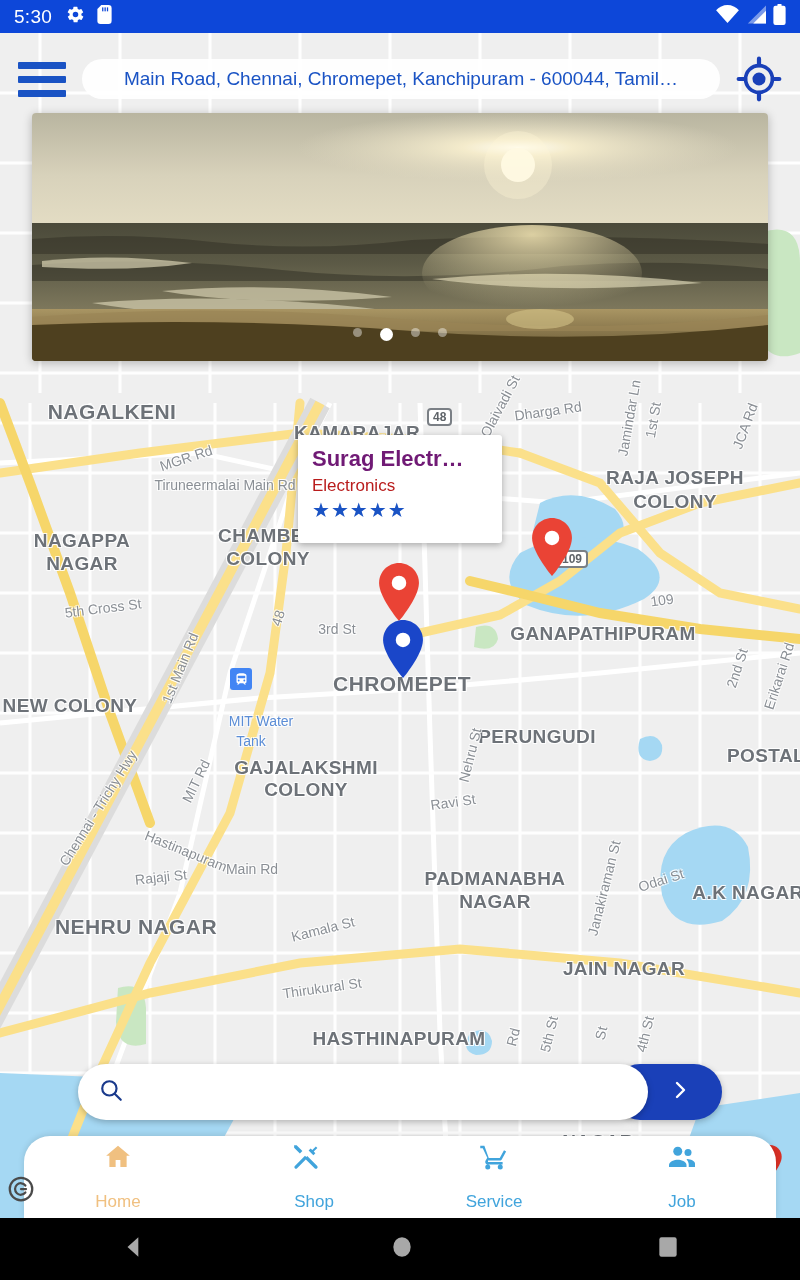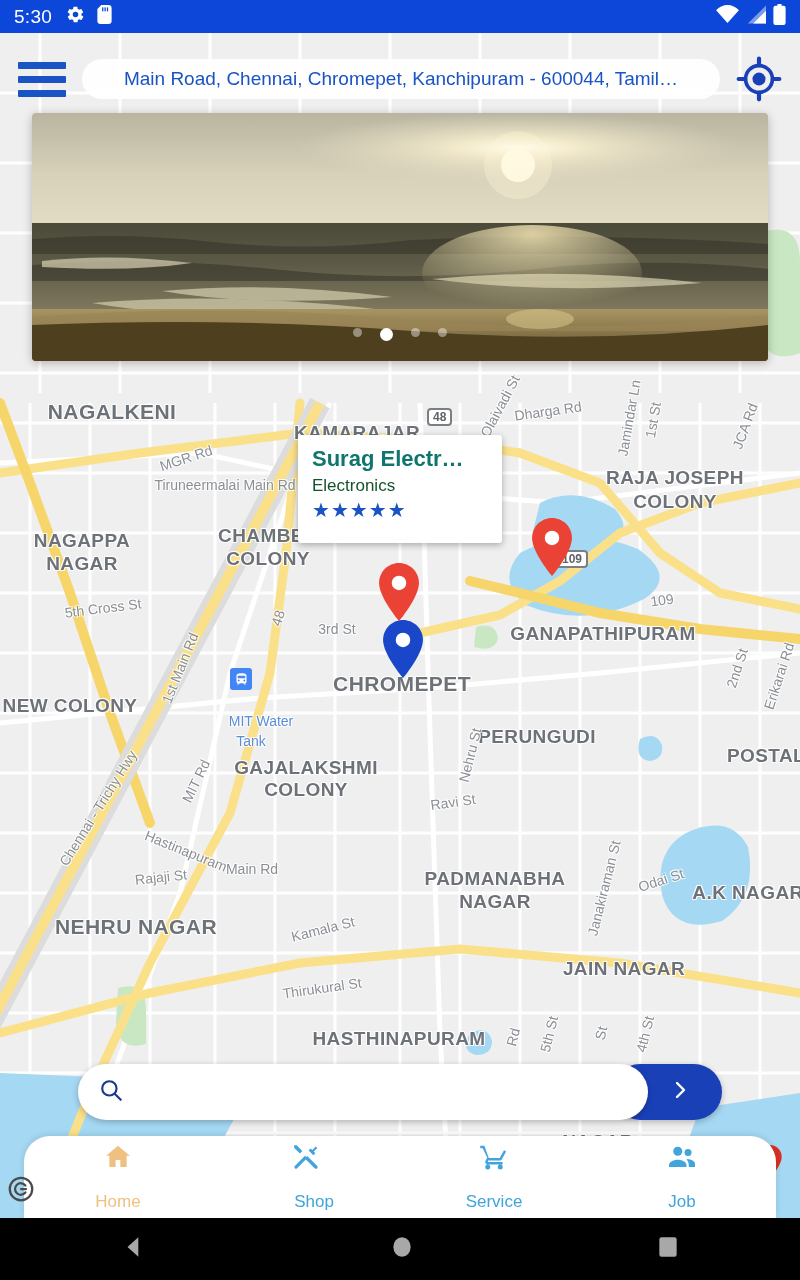--- a/index.html
+++ b/index.html
@@ -93,23 +93,23 @@
     display:flex; justify-content:center; gap:18px; z-index:3; }
   .dot { width:9px; height:9px; border-radius:50%; background:rgba(255,255,255,.42); }
   .dot.active { width:13px; height:13px; background:#fff; }
 
   
   .infocard {
     position:absolute; top:435px; left:298px; width:204px; height:108px;
     background:#fff; border-radius:3px; z-index:26;
     box-shadow:0 2px 7px rgba(0,0,0,.3); padding:12px 14px 0 14px;
   }
-  .ic-title { font-size:22px; font-weight:700; color:#0f766e; line-height:1.1;
+  .ic-title { font-size:22px; font-weight:700; color:#701a75; line-height:1.1;
     white-space:nowrap; overflow:hidden; }
-  .ic-sub { font-size:17px; color:#14532d; margin-top:5px; }
+  .ic-sub { font-size:17px; color:#b91c1c; margin-top:5px; }
   .ic-stars { margin-top:4px; color:#1a53c4; font-size:20px; letter-spacing:1px; line-height:1; }
 
   
   .searchrow {
     position:absolute; left:78px; bottom:160px; width:644px; height:56px; z-index:40;
   }
   .search-wrap {
     position:absolute; inset:0; display:flex; align-items:center;
   }
   .search-field {

